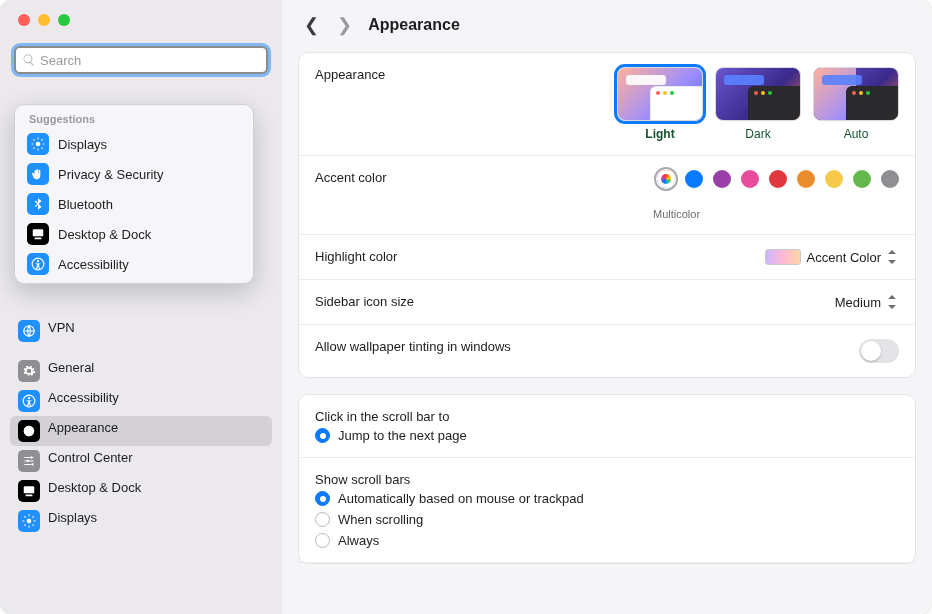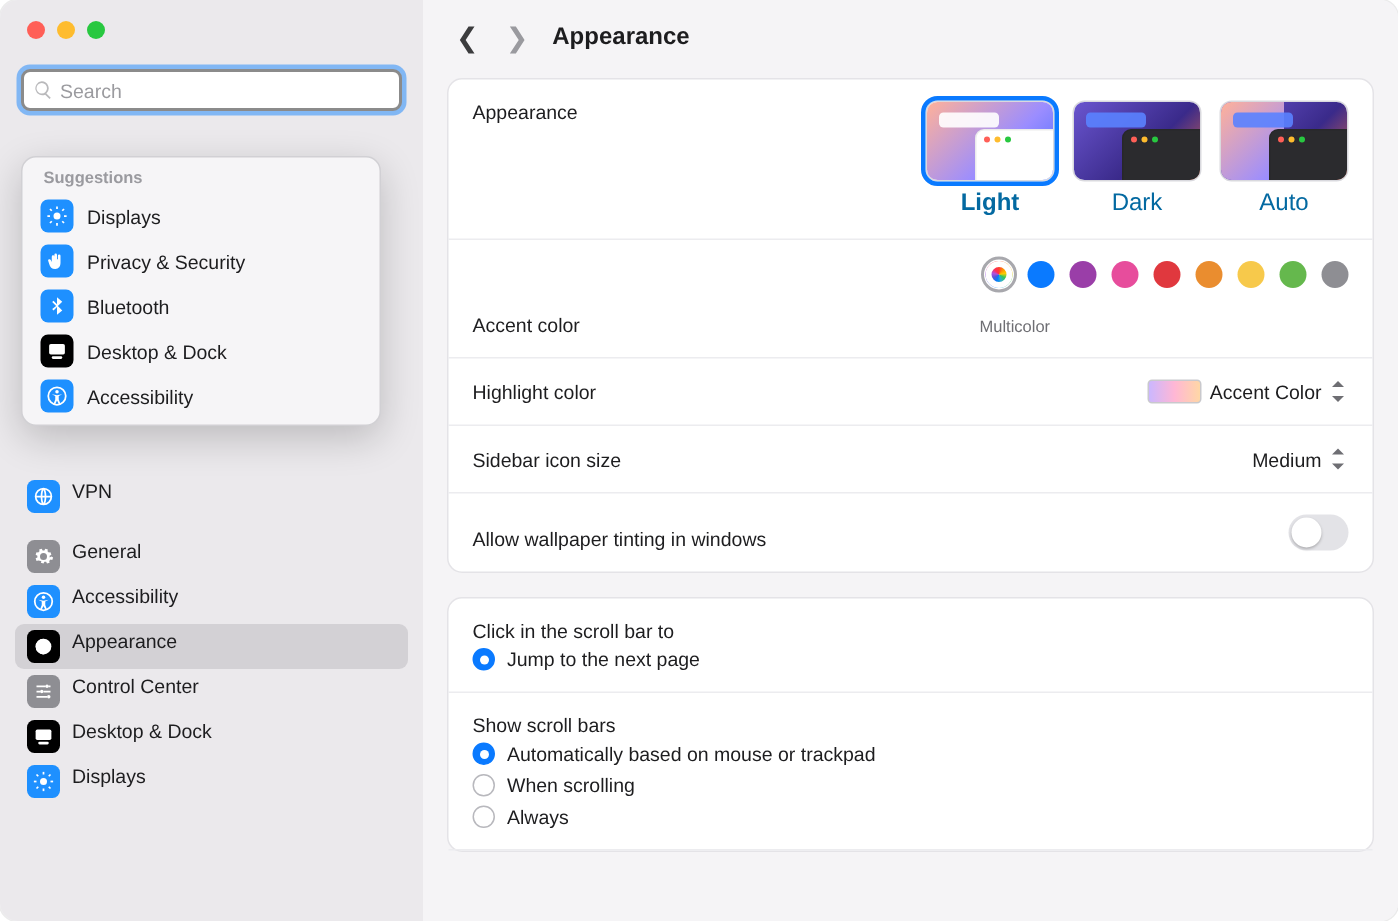--- a/index.html
+++ b/index.html
@@ -30,42 +30,42 @@
 
   .main { flex: 1; background: #f5f4f6; display: flex; flex-direction: column; }
   .topbar { display: flex; align-items: center; gap: 16px; padding: 12px 22px; height: 50px; }
   .nav-arrows { display: flex; gap: 18px; color: #9a9a9f; }
   .nav-arrows .arrow { font-size: 18px; }
   .nav-arrows .arrow.enabled { color: #3c3c3e; }
   .title { font-size: 16px; font-weight: 700; }
 
   .content { flex: 1; overflow-y: auto; padding: 2px 16px 0 16px; }
   .panel { background: #fff; border: 1px solid #e4e3e7; border-radius: 10px; margin-bottom: 16px; }
-  .row { display: flex; align-items: flex-end; padding: 14px 16px; border-bottom: 1px solid #ececef; font-size: 13px; }
+  .row { display: flex; align-items: flex-start; padding: 14px 16px; border-bottom: 1px solid #ececef; font-size: 13px; }
   .row:last-child { border-bottom: none; }
   .row-label { flex: 1; }
   .row.align-top { align-items: flex-start; }
 
   .app-thumbs { display: flex; gap: 12px; }
   .thumb-col { display: flex; flex-direction: column; align-items: center; gap: 6px; }
   .thumb { width: 86px; height: 54px; border-radius: 8px; position: relative; overflow: hidden; border: 1px solid #d9d9de; cursor: default; }
   .thumb.selected { outline: 3px solid #0a7aff; outline-offset: 0; }
   .thumb .wallpaper { position: absolute; inset: 0; }
   .wp-light { background: linear-gradient(135deg, #ffb199 0%, #9b8dff 60%, #4a6dff 100%); }
   .wp-dark { background: linear-gradient(135deg, #6a55cf 0%, #3a2a8a 60%, #e06a4a 100%); }
   .thumb .topchip { position: absolute; top: 7px; left: 8px; width: 40px; height: 10px; background: rgba(255,255,255,0.9); border-radius: 3px; }
   .thumb.dark .topchip { background: rgba(90,130,255,0.9); }
   .thumb .winfg { position: absolute; right: 0; bottom: 0; width: 52px; height: 34px; background: #fff; border-top-left-radius: 6px; border: 1px solid rgba(0,0,0,0.08); border-right: none; border-bottom: none; }
   .thumb.dark .winfg { background: #2b2b2e; }
   .thumb .winfg .dots { display: flex; gap: 3px; padding: 4px 5px; }
   .thumb .winfg .dots span { width: 4px; height: 4px; border-radius: 50%; }
   .thumb .winfg .dots .r { background: #ff5f57; }
   .thumb .winfg .dots .y { background: #febc2e; }
   .thumb .winfg .dots .g { background: #28c840; }
-  .thumb-label { font-size: 16px; color: #0369a1; }
+  .thumb-label { font-size: 12px; color: #14532d; }
   .thumb-col.selected .thumb-label { font-weight: 600; }
 
   .accent-wrap { display: flex; flex-direction: column; align-items: flex-start; gap: 4px; }
   .accent-row { display: flex; gap: 10px; }
   .accent-dot { width: 18px; height: 18px; border-radius: 50%; cursor: default; position: relative; }
   .accent-dot.multicolor { background: conic-gradient(#ff3b30, #ff9500, #ffcc00, #34c759, #30b0c7, #007aff, #5856d6, #af52de, #ff2d55, #ff3b30); box-shadow: inset 0 0 0 4px #fff; }
   .accent-dot.selected::after { content: ""; position: absolute; inset: -3px; border: 2px solid #a8a8ad; border-radius: 50%; }
   .accent-label { font-size: 11px; color: #6e6e73; margin-left: -4px; margin-top: 16px; }
 
   .swatch { width: 36px; height: 16px; border-radius: 3px; border: 1px solid #c9c9cd; background: linear-gradient(90deg, #cbb7ff 0%, #ffb7d5 50%, #ffd7a6 100%); margin-right: 6px; }

